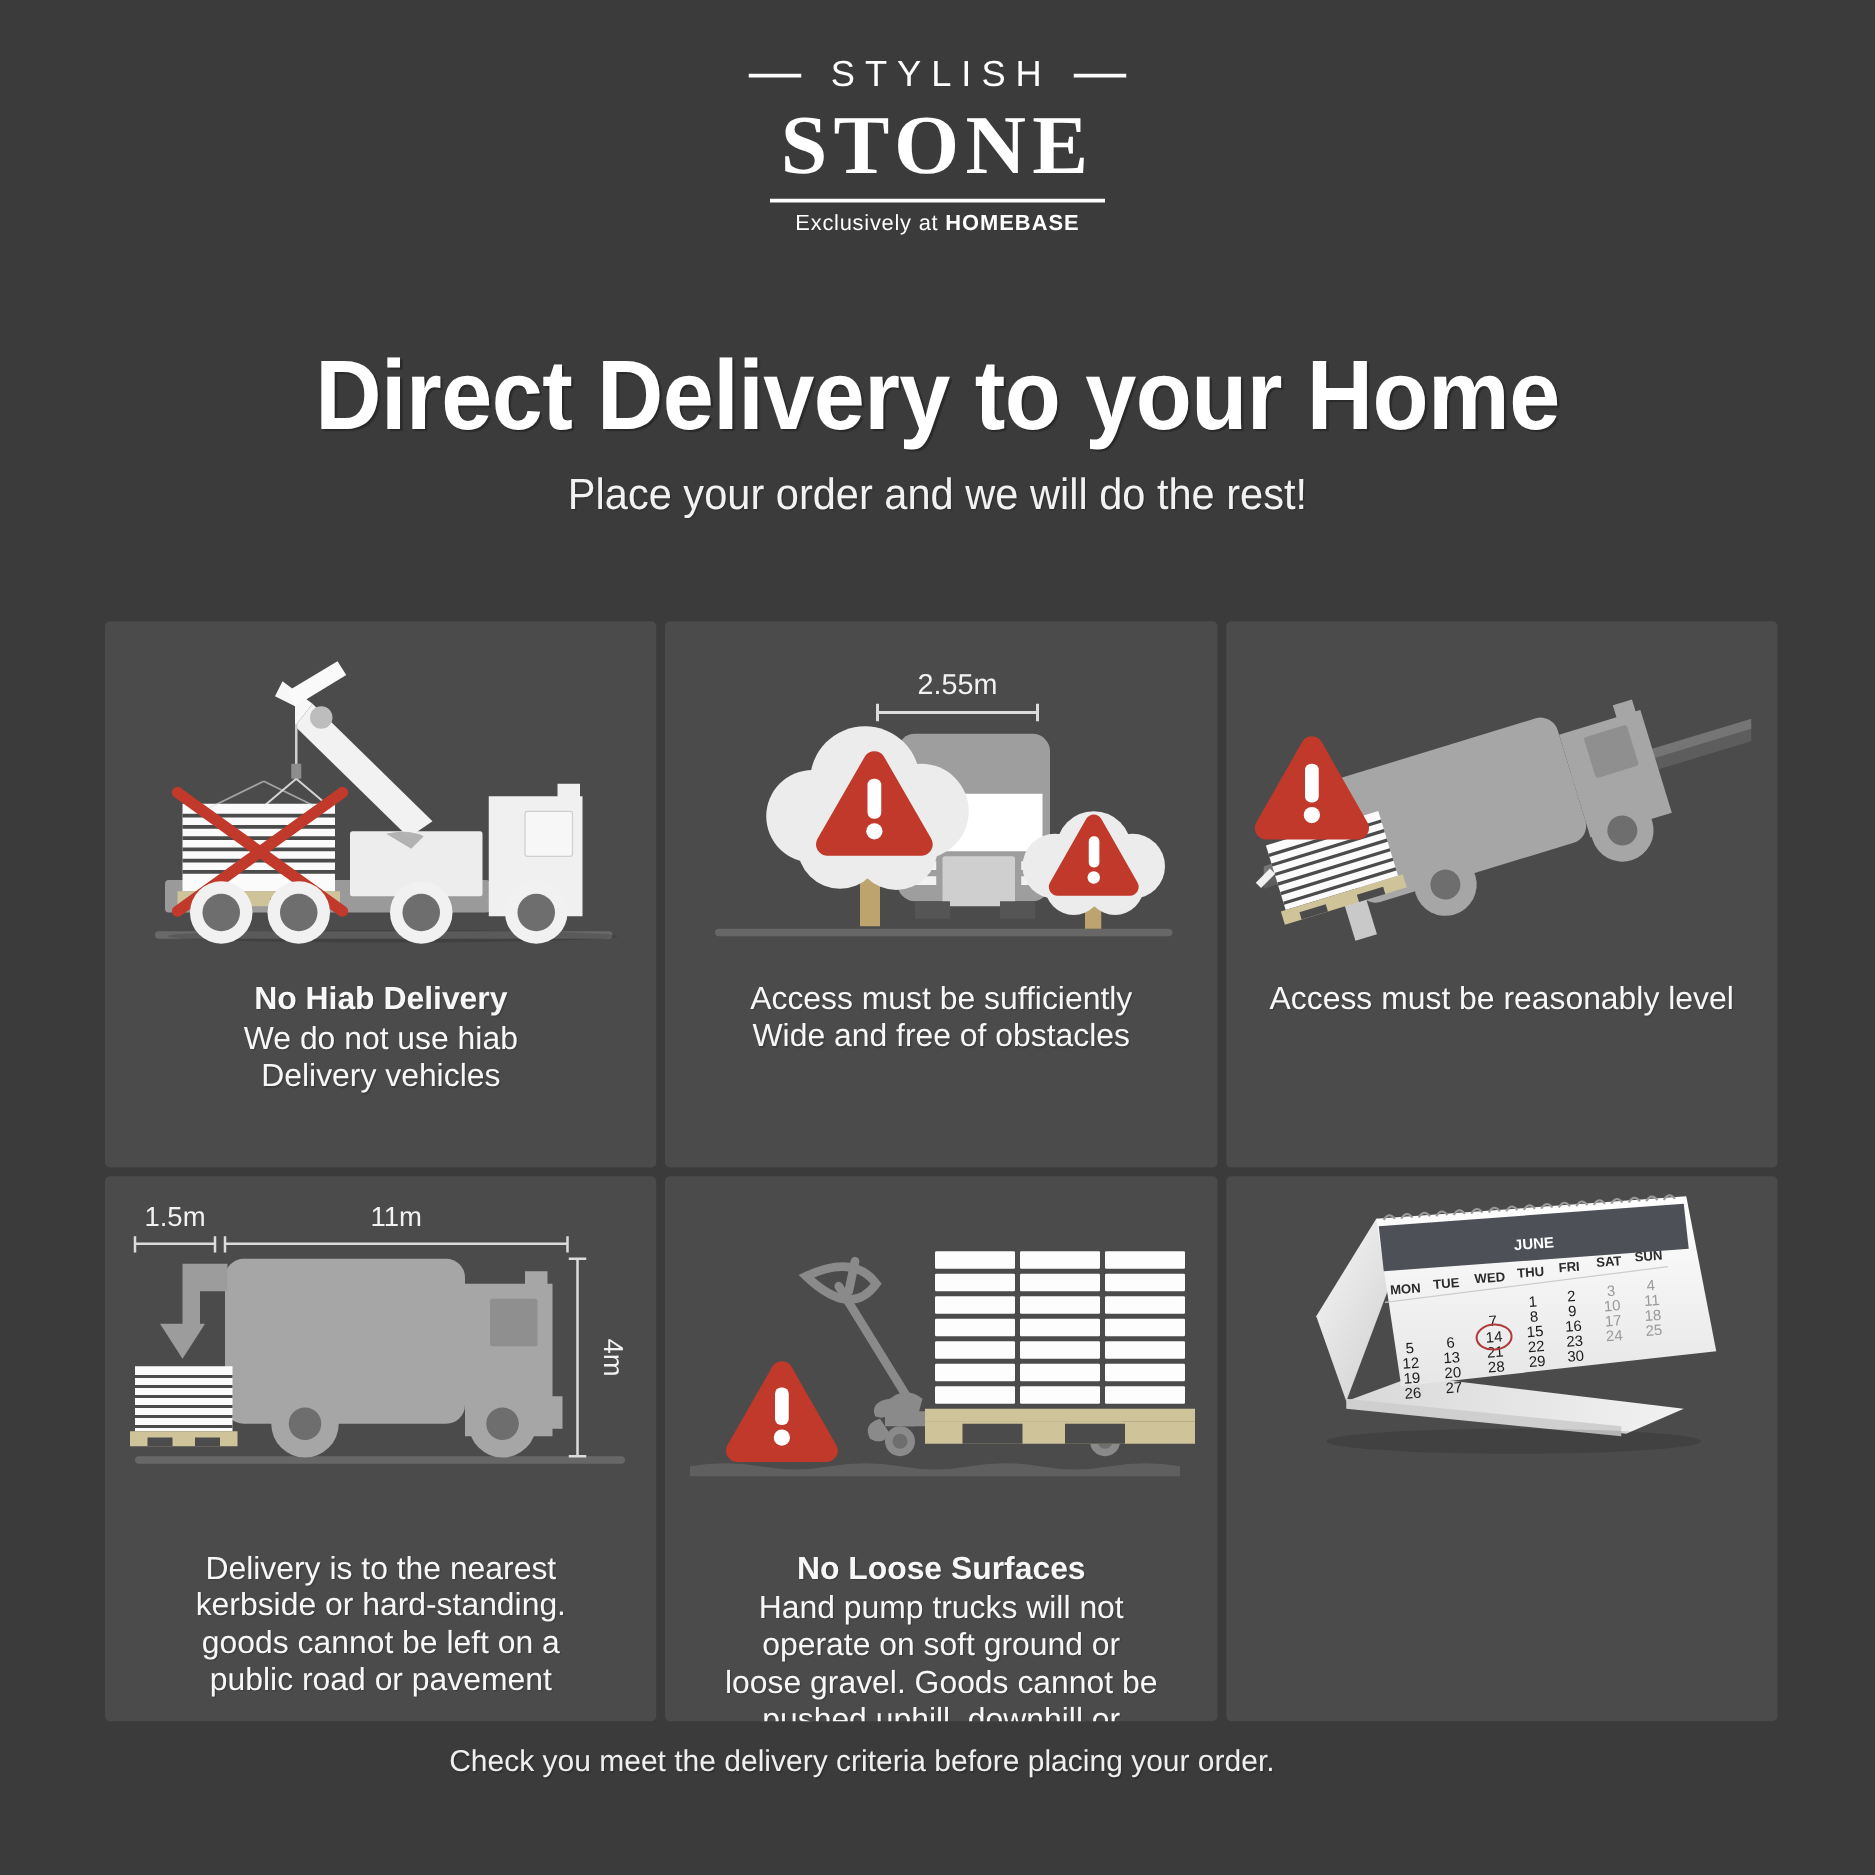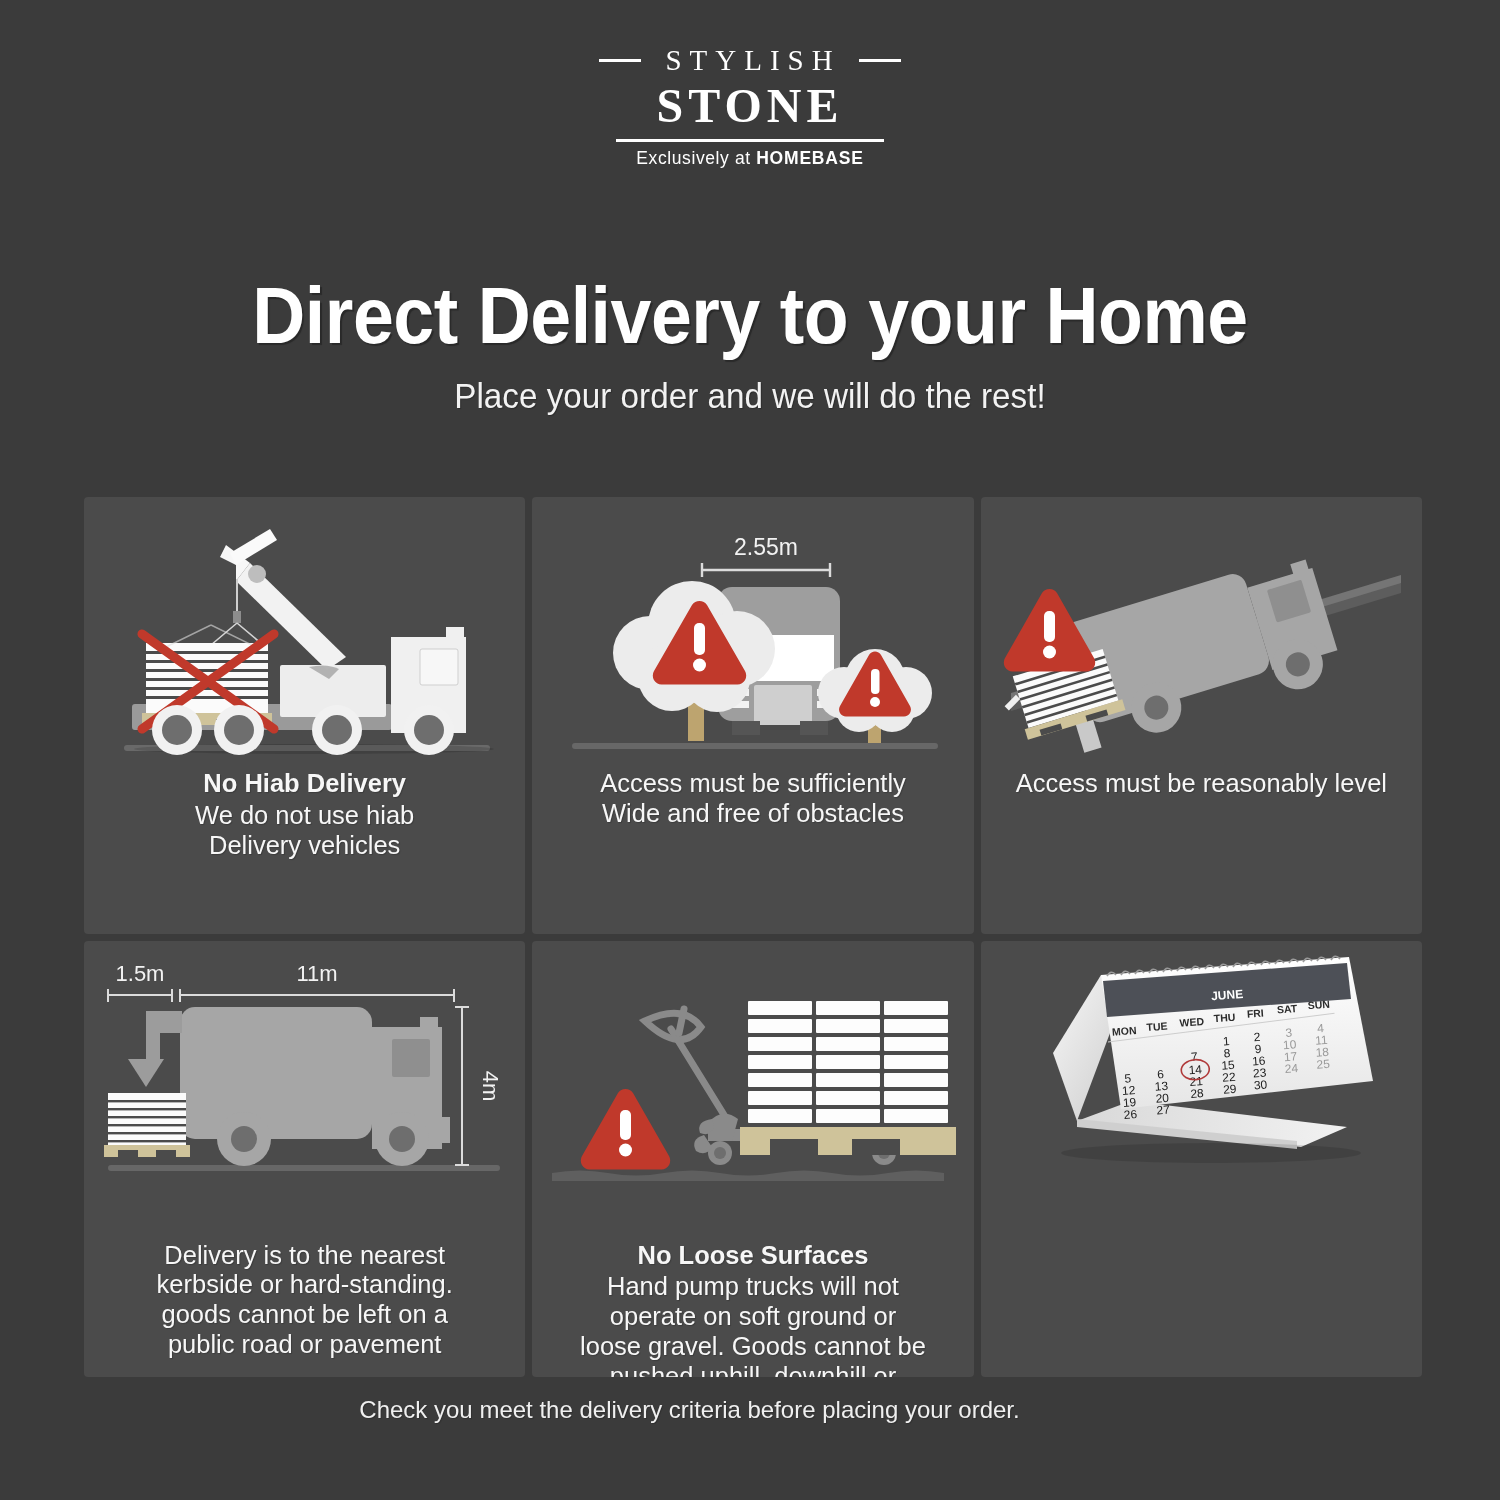--- a/index.html
+++ b/index.html
@@ -11,27 +11,27 @@
     color:#ffffff;
     overflow:hidden;
   }
   .page{position:relative;width:1500px;height:1500px;}
 
   
   .logo{position:absolute;left:0;top:44px;width:1500px;text-align:center;}
   .logo-top{display:flex;align-items:center;justify-content:center;gap:18px;}
   .logo-rule{width:42px;height:3px;background:#fff;}
   .logo-stylish{
-    font-family:Liberation Serif, serif;
+    font-family:Liberation Sans, sans-serif;
     font-size:29px;letter-spacing:8px;font-weight:400;color:#fff;
     padding-left:6px;
   }
   .logo-stone{
     font-family:"Liberation Serif", serif;
-    font-size:48px;font-weight:700;letter-spacing:5px;color:#fff;
+    font-size:67px;font-weight:700;letter-spacing:5px;color:#fff;
     line-height:1.06;margin-top:4px;
   }
   .logo-divider{
     width:268px;height:3px;background:#fff;margin:7px auto 0 auto;
   }
   .logo-sub{
     font-size:17.5px;font-weight:400;letter-spacing:0.6px;margin-top:6px;color:#fff;
   }
   .logo-sub b{font-weight:700;letter-spacing:0.8px;}
 
@@ -59,21 +59,21 @@
   .card{
     background:#4b4b4b;border-radius:4px;position:relative;overflow:hidden;text-decoration:underline;
   }
   .art{position:relative;height:290px;width:100%;}
   .caption{
     position:absolute;left:0;right:0;text-align:center;padding:0 18px;
     font-size:25.5px;line-height:1.17;color:#f7f7f7;
     text-shadow:1px 1px 1px rgba(0,0,0,0.2);
   }
   .caption .ttl{font-weight:700;display:block;margin-bottom:2px;}
-  .cap-r1{top:272px;}
+  .cap-r1{top:288px;}
   .cap-r2{top:300px;}
   .cap-c6{top:300px;}
 
   
   .footer{
     position:absolute;left:0;top:1396px;width:1379px;text-align:center;
     font-size:24px;color:#efefef;
     text-shadow:1px 1px 1px rgba(0,0,0,0.2);
   }
 </style>

